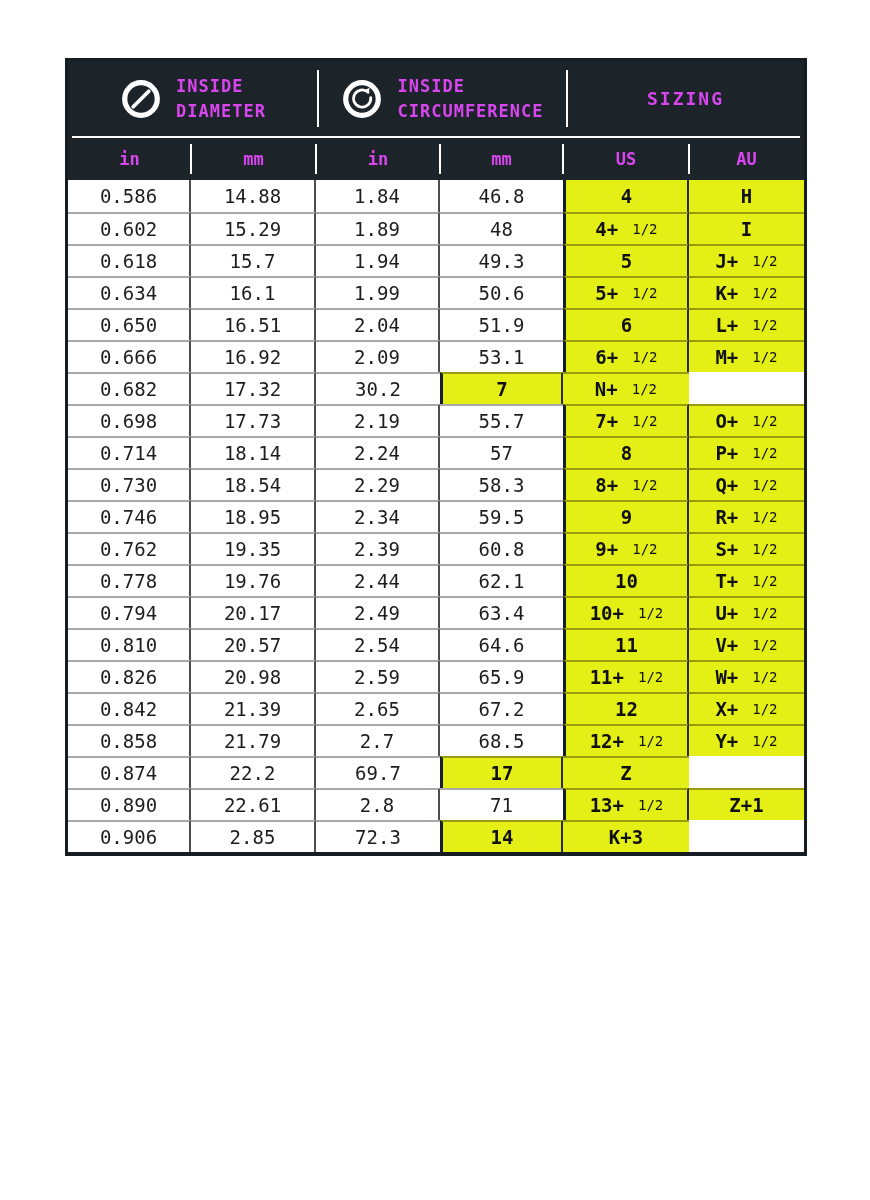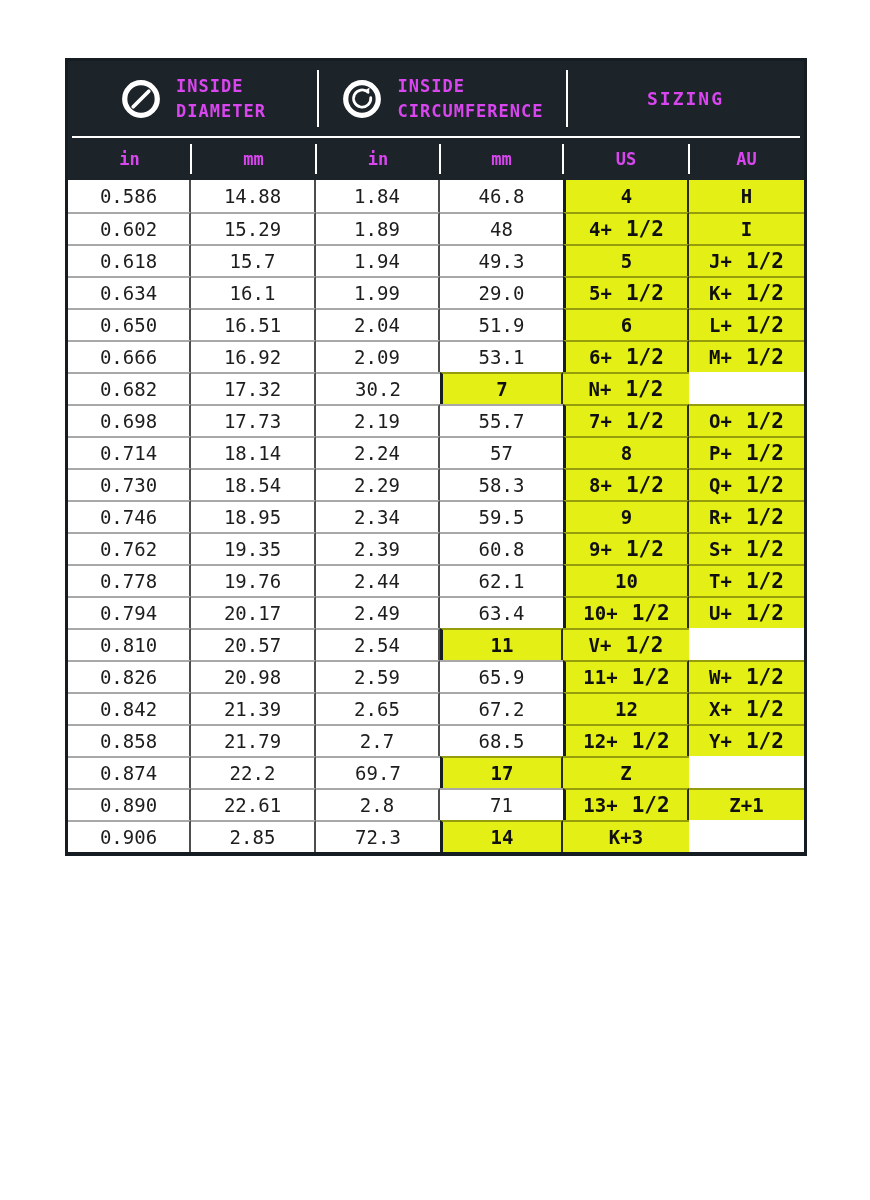--- a/index.html
+++ b/index.html
@@ -49,21 +49,21 @@
   .row{display:grid;grid-template-columns:var(--cols);height:32px;}
   .cell{
     display:flex;align-items:center;justify-content:center;
     font-size:19px;color:#1d1d1d;background:#fff;
     border-top:2px solid rgba(0,0,0,0.34);
   }
   .row:first-child .cell{border-top:none;}
   .c0,.c1,.c2{border-right:2px solid #4d4d4d;}
   .hl{background:var(--yellow);font-weight:bold;color:#101010;}
   .c4{border-left:3px solid #181f23;border-right:2px solid #2a2d14;}
-  .frac{font-size:21px;font-weight:bold;margin-left:14px;}
+  .frac{font-size:14px;font-weight:normal;margin-left:14px;}
 </style>
 </head>
 <body>
 
 <div class="card">
 
   <div class="thead">
     <div class="icon-row">
 
       <div class="head-section s1">
@@ -134,21 +134,21 @@
         <div class="cell c4 hl">5</div>
         <div class="cell c5 hl">
           <span>J+</span>
           <span class="frac">1/2</span>
         </div>
       </div>
       <div class="row">
         <div class="cell c0">0.634</div>
         <div class="cell c1">16.1</div>
         <div class="cell c2">1.99</div>
-        <div class="cell c3">29.0</div>
+        <div class="cell c3">50.6</div>
         <div class="cell c4 hl">
           <span>5+</span>
           <span class="frac">1/2</span>
         </div>
         <div class="cell c5 hl">
           <span>K+</span>
           <span class="frac">1/2</span>
         </div>
       </div>
       <div class="row">
@@ -272,20 +272,21 @@
         </div>
         <div class="cell c5 hl">
           <span>U+</span>
           <span class="frac">1/2</span>
         </div>
       </div>
       <div class="row">
         <div class="cell c0">0.810</div>
         <div class="cell c1">20.57</div>
         <div class="cell c2">2.54</div>
+        <div class="cell c3">64.6</div>
         <div class="cell c4 hl">11</div>
         <div class="cell c5 hl">
           <span>V+</span>
           <span class="frac">1/2</span>
         </div>
       </div>
       <div class="row">
         <div class="cell c0">0.826</div>
         <div class="cell c1">20.98</div>
         <div class="cell c2">2.59</div>

